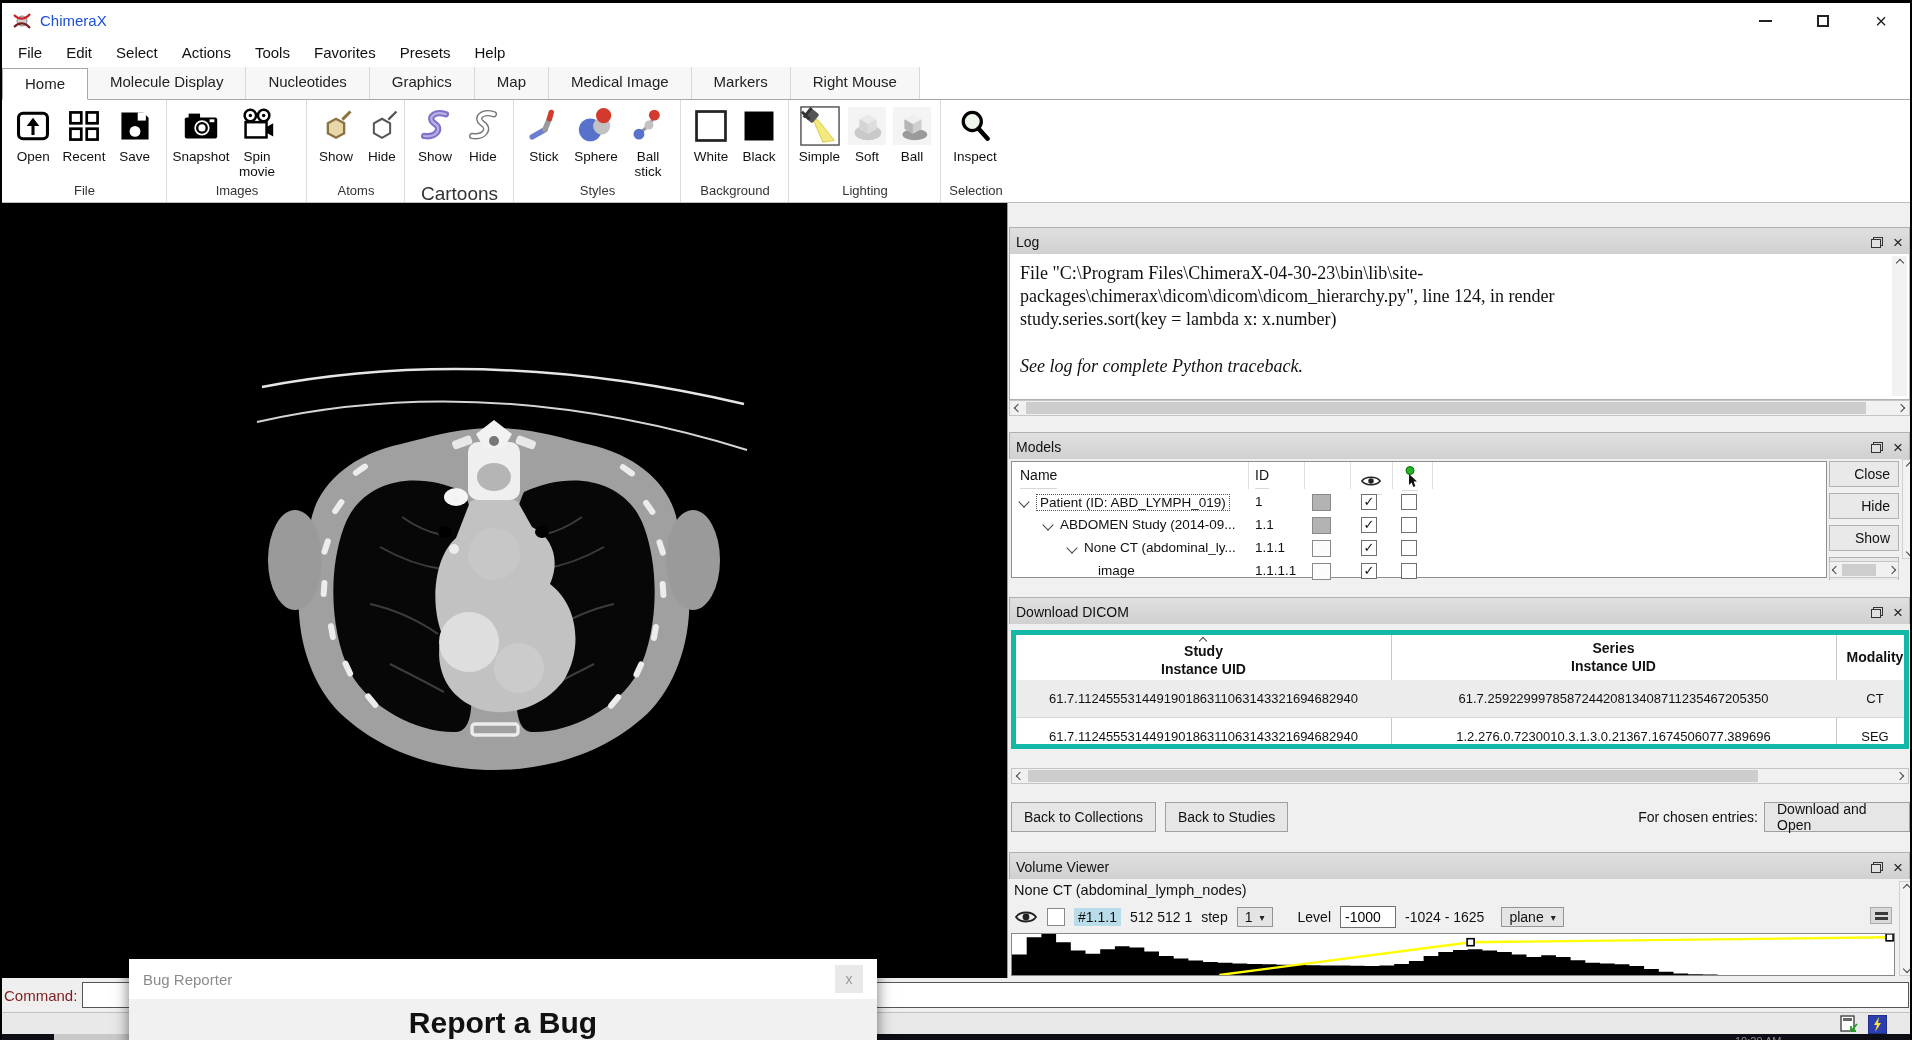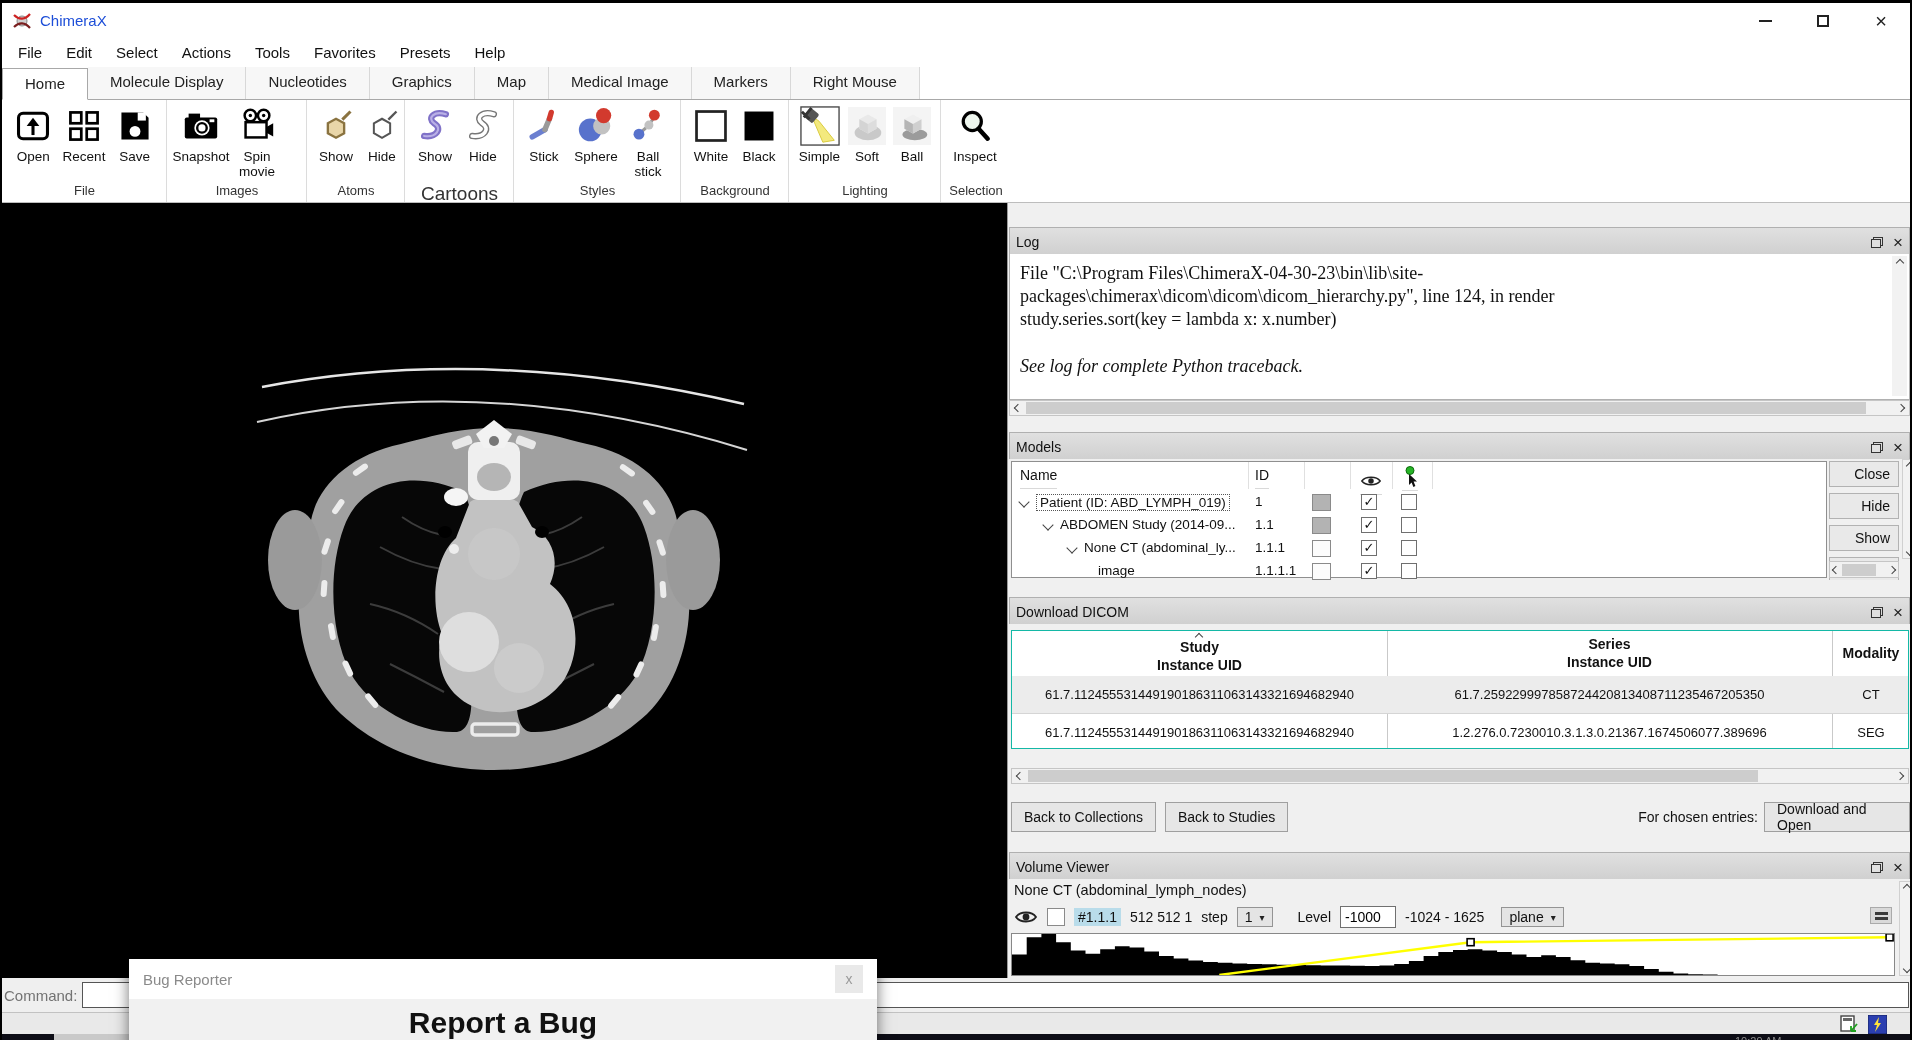--- a/index.html
+++ b/index.html
@@ -84,21 +84,21 @@
   .m-swatch { position:absolute; left:300px; top:3px; width:19px; height:17px; border:1px solid #8a8a8a; }
   .m-check { position:absolute; top:3px; width:16px; height:16px; border:1px solid #6f6f6f; background:#fff;
              font-size:13px; line-height:14px; text-align:center; color:#111; }
   .mbtn { position:absolute; left:820px; width:70px; height:26px; background:#e9e9e9; border:1px solid #b2b2b2;
           font-size:14px; color:#111; display:flex; align-items:center; justify-content:flex-end; padding-right:8px; }
   .vscroll { position:absolute; width:15px; background:#f2f2f2; border:1px solid #d0d0d0;
              display:flex; flex-direction:column; align-items:center; justify-content:space-between; padding:3px 0; }
 
   
   #dicom-body { position:absolute; left:1007px; top:622px; width:901px; height:216px; background:#f0f0f0; }
-  #dicom-table { position:absolute; left:2px; top:6px; width:898px; height:119px; background:#fff; border:1px solid #14b8a6; }
+  #dicom-table { position:absolute; left:2px; top:6px; width:898px; height:119px; background:#fff; border:5px solid #14b8a6; }
   .dt-col { position:absolute; top:0; height:100%; border-left:1px solid #c9c9c9; }
   .dt-header { position:absolute; top:0; height:45px; font-size:14px; font-weight:bold; color:#111;
                display:flex; flex-direction:column; align-items:center; justify-content:center; line-height:1.25; }
   .dt-row { position:absolute; left:0; width:100%; height:37px; }
   .dt-cell { position:absolute; top:0; height:37px; display:flex; align-items:center; justify-content:center;
              font-size:13px; color:#111; }
   .dicom-btn { position:absolute; height:30px; background:#e6e6e6; border:1px solid #9f9f9f;
                font-size:14px; color:#111; display:flex; align-items:center; justify-content:center; padding:0 12px; }
 
   
@@ -112,21 +112,21 @@
   #level-input { width:56px; height:22px; border:1px solid #707070; background:#fff; font-size:14px; padding:0 4px;
                  font-family:"Liberation Sans", sans-serif; }
   #hist-wrap { position:absolute; left:2px; top:54px; width:884px; height:43px; background:#fff; border:1px solid #888; }
   #vol-minus { position:absolute; right:18px; top:28px; width:22px; height:17px; background:#d9d9d9; border:1px solid #aaa;
                display:flex; flex-direction:column; justify-content:center; gap:2px; align-items:center; }
   #vol-minus span { display:block; width:13px; height:3px; background:#3a3a3a; }
 
   
   #command-bar { position:absolute; left:0; top:976px; width:1912px; height:34px; background:#efefef;
                  display:flex; align-items:center; }
-  #command-label { font-size:15px; color:#737373; margin-left:2px; }
+  #command-label { font-size:15px; color:#7f1d1d; margin-left:2px; }
   #command-input { position:absolute; left:80px; top:4px; width:1827px; height:26px; border:1px solid #555;
                    background:#fff; font-size:14px; padding:0 5px; font-family:"Liberation Sans", sans-serif; }
   #status-strip { position:absolute; left:0; top:1010px; width:1912px; height:22px; background:#e9e9e9;
                   border-top:1px solid #c2c2c2; }
   #taskbar { position:absolute; left:0; top:1032px; width:1912px; height:8px; background:#0d0d16; }
   #tb-search { position:absolute; left:52px; top:0; width:358px; height:8px; background:#c9c9c9; }
   #tb-time { position:absolute; left:1733px; top:1px; font-size:11px; color:#8c8c8c; }
 
   
   #bug-dialog { position:absolute; left:127px; top:957px; width:748px; height:95px; z-index:10;

